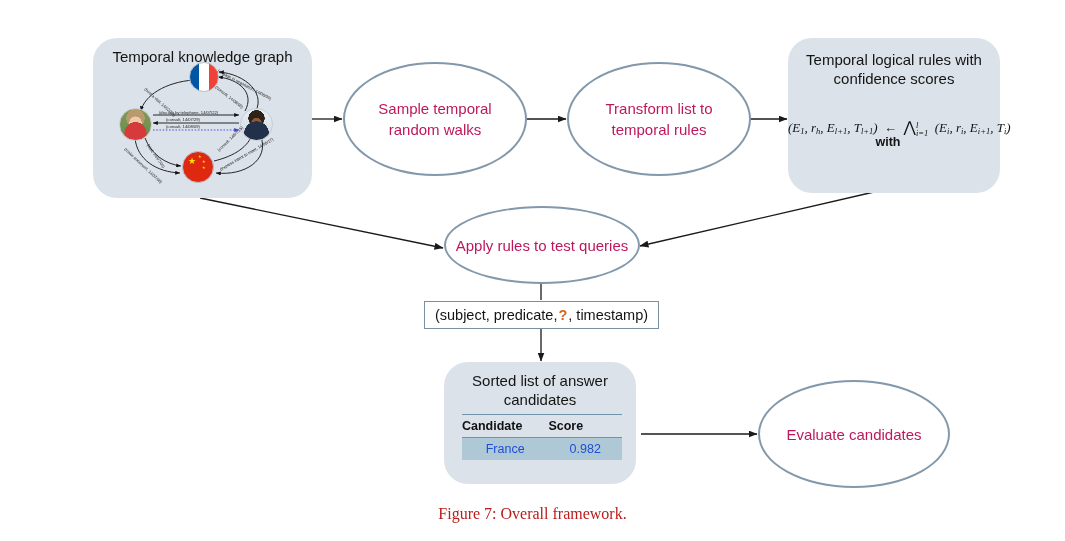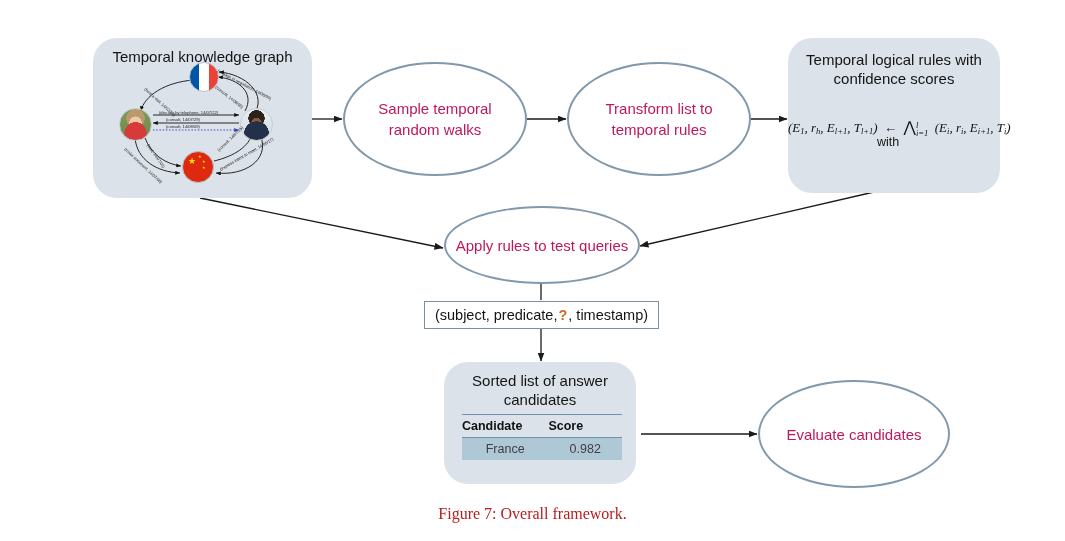--- a/index.html
+++ b/index.html
@@ -61,20 +61,21 @@
     font-family:"Liberation Serif", serif;
     font-size:13px;color:#111;
     white-space:nowrap;
   }
   .formula i{font-style:italic;}
   .sub{font-size:8.5px;vertical-align:-0.28em;font-style:italic;}
   .with{
     position:absolute;left:0;right:12px;text-align:center;
     font-size:12.5px;color:#141414;
     font-family:"Liberation Sans", sans-serif;
+    font-weight:bold;
   }
   .bigand{font-size:15px;position:relative;display:inline-block;}
   .andlim{
     display:inline-block;font-size:8.5px;line-height:8px;
     vertical-align:middle;text-align:left;font-style:italic;
     margin-left:0px;
   }
 
   
   table.cand{
@@ -83,21 +84,21 @@
     font-size:12.5px;
     background:transparent;
   }
   table.cand th{
     font-weight:bold;text-align:left;padding:4px 0 4px 0;
     border-top:1.6px solid #6f93a8;
     border-bottom:1.6px solid #6f93a8;
     color:#111;
   }
   table.cand td{
-    text-align:center;padding:4px 0;color:#404040;
+    text-align:center;padding:4px 0;color:#1d4ed8;
   }
   table.cand tr.hi td{background:#aec8d6;}
   table.cand tr.last td{border-bottom:1.6px solid #6f93a8;}
 
   
   .caption{
     position:absolute;left:0;right:0;text-align:center;
     font-family:"Liberation Serif", serif;
     font-size:16px;color:#b91c1c;
   }

